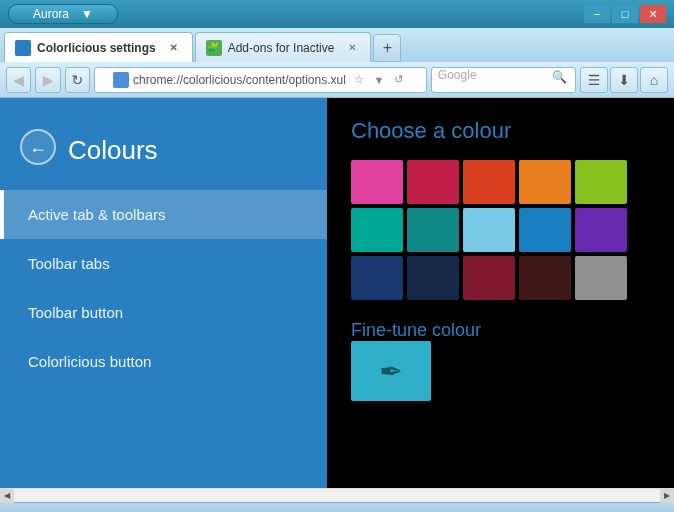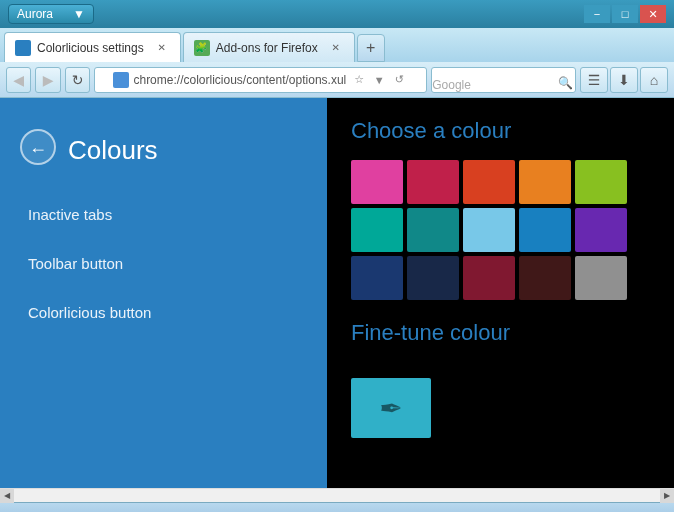--- a/index.html
+++ b/index.html
@@ -15,27 +15,27 @@
       justify-content: space-between;
     }
     .title-bar-left {
       display: flex;
       align-items: center;
       gap: 6px;
     }
     .aurora-btn {
       background: linear-gradient(to bottom, #4ab0d5, #2a8aaa);
       border: 1px solid #1a6a88;
-      border-radius: 4px;
+      border-radius: 9px;
       color: white;
       font-size: 12px;
-      padding: 2px 8px;
-      display: flex;
-      align-items: center;
-      gap: 20px;
+      padding: 2px 24px;
+      display: flex;
+      align-items: center;
+      gap: 12px;
       cursor: pointer;
     }
     .title-bar-controls {
       display: flex;
       gap: 2px;
     }
     .win-btn {
       width: 26px;
       height: 18px;
       border: none;
@@ -71,20 +71,21 @@
       gap: 6px;
       font-size: 12px;
       color: #333;
       cursor: pointer;
       max-width: 200px;
     }
     .tab.active {
       background: white;
       border-color: #8abcd0;
       z-index: 1;
+      font-weight: bold;
     }
     .tab-icon {
       width: 16px;
       height: 16px;
       background: #4a90d9;
       border-radius: 2px;
       flex-shrink: 0;
     }
     .tab-close {
       width: 16px;
@@ -172,22 +173,22 @@
       font-size: 11px;
       color: #888;
       cursor: pointer;
     }
     .search-box {
       height: 26px;
       background: white;
       border: 1px solid #8abcd0;
       border-radius: 3px;
       display: flex;
-      align-items: flex-end;
-      padding: 0 0;
+      align-items: flex-start;
+      padding: 0 6px;
       gap: 4px;
       width: 160px;
     }
     .search-text {
       font-size: 12px;
       color: #aaa;
       flex: 1;
     }
     .search-icon-btn {
       width: 18px;
@@ -304,24 +305,24 @@
       margin-bottom: 20px;
     }
     .colour-swatch {
       width: 52px;
       height: 44px;
       border-radius: 2px;
       cursor: pointer;
     }
 
     .fine-tune-title {
-      font-size: 22px;
+      font-size: 18px;
       font-weight: 300;
       color: #2a7fc0;
-      margin-bottom: 32px;
+      margin-bottom: 0;
     }
 
     .fine-tune-preview {
       width: 80px;
       height: 60px;
       background: #30b0c8;
       border-radius: 2px;
       display: flex;
       align-items: center;
       justify-content: center;
@@ -393,21 +394,21 @@
 </div>
 
 <div class="tab-bar">
   <div class="tab active">
     <div class="tab-icon" style="background:#2a7fc0;"></div>
     <span>Colorlicious settings</span>
     <span class="tab-close">✕</span>
   </div>
   <div class="tab">
     <div class="tab-icon" style="background:#5a5; display:flex; align-items:center; justify-content:center; font-size:10px; color:white;">🧩</div>
-    <span>Add-ons for Firefox</span>
+    <span>Add-ons for Inactive</span>
     <span class="tab-close">✕</span>
   </div>
   <div class="new-tab-btn">+</div>
 </div>
 
 <div class="nav-bar">
   <button class="nav-btn disabled">◀</button>
   <button class="nav-btn disabled">▶</button>
   <button class="nav-btn">↻</button>
   <div class="address-bar">
@@ -432,22 +433,25 @@
 
 <div class="main-content">
 
   <div class="sidebar">
     <div class="sidebar-header">
       <div class="back-btn">
         <span>←</span>
       </div>
       <span class="sidebar-title">Colours</span>
     </div>
+    <div class="menu-item active">
+      <span>Active tab &amp; toolbars</span>
+    </div>
     <div class="menu-item">
-      <span>Inactive tabs</span>
+      <span>Toolbar tabs</span>
     </div>
     <div class="menu-item">
       <span>Toolbar button</span>
     </div>
     <div class="menu-item">
       <span>Colorlicious button</span>
     </div>
   </div>
 
   <div class="content-panel">

